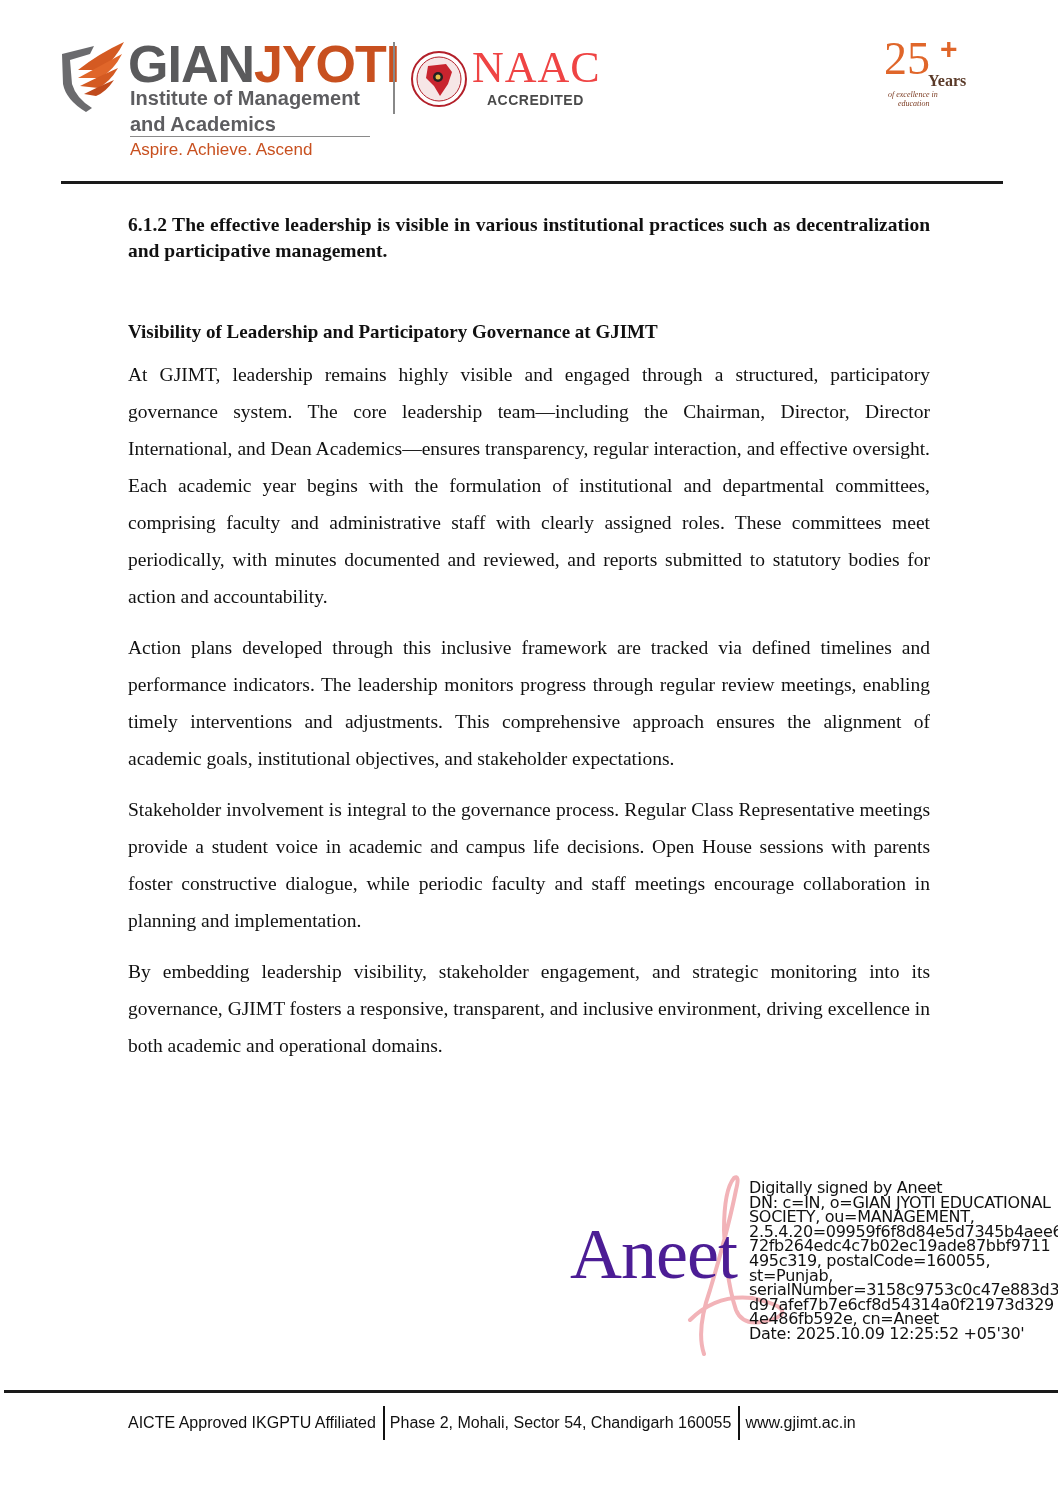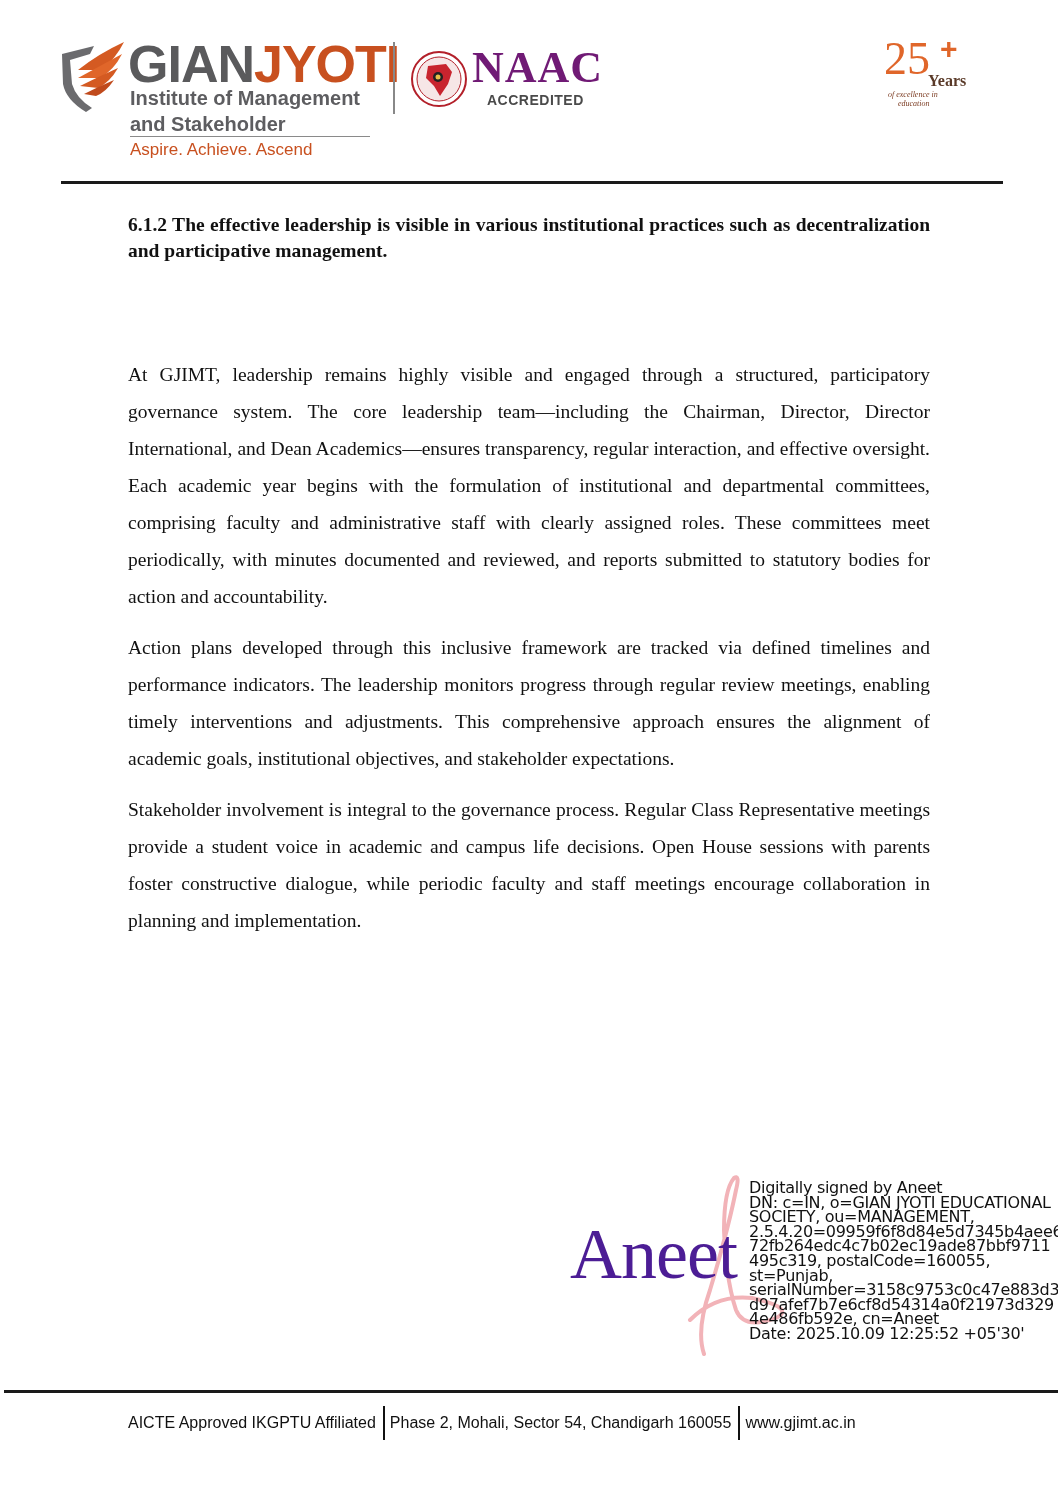--- a/index.html
+++ b/index.html
@@ -8,21 +8,21 @@
   
   .logo-shield { position: absolute; left: 56px; top: 40px; width: 70px; height: 75px; }
   .logo-name { position: absolute; left: 128px; top: 38px; font-family: "Liberation Sans", sans-serif; font-weight: bold; font-size: 52px; letter-spacing: -1px; line-height: 1; }
   .logo-name .gian { color: #5a5a5c; }
   .logo-name .jyoti { color: #c8501f; }
   .logo-sub { position: absolute; left: 130px; top: 85px; font-family: "Liberation Sans", sans-serif; font-weight: bold; font-size: 20px; color: #5d5d60; line-height: 26px; }
   .logo-rule { position: absolute; left: 130px; top: 136px; width: 240px; height: 1px; background: #8a8a8a; }
   .logo-tag { position: absolute; left: 130px; top: 140px; font-family: "Liberation Sans", sans-serif; font-weight: normal; font-size: 17px; color: #c8501f; }
   .logo-divider { position: absolute; left: 393px; top: 42px; width: 2px; height: 72px; background: #888; }
   .naac-emblem { position: absolute; left: 410px; top: 50px; width: 58px; height: 58px; }
-  .naac-title { position: absolute; left: 472px; top: 46px; font-family: "Liberation Serif", serif; font-weight: bold; font-size: 44px; color: #701a75; letter-spacing: 1px; line-height: 1; }
+  .naac-title { position: absolute; left: 472px; top: 46px; font-family: "Liberation Serif", serif; font-weight: normal; font-size: 44px; color: #ef4444; letter-spacing: 1px; line-height: 1; }
   .naac-sub { position: absolute; left: 487px; top: 92px; font-family: "Liberation Sans", sans-serif; font-weight: bold; font-size: 14px; color: #4a4a4a; letter-spacing: 0.5px; }
   .badge-25 { position: absolute; left: 880px; top: 36px; width: 100px; height: 80px; }
   .badge-num { position: absolute; left: 4px; top: 0; font-family: "Liberation Serif", serif; font-weight: normal; font-size: 46px; color: #e0662a; line-height: 1; }
   .badge-plus { position: absolute; left: 60px; top: -4px; font-family: "Liberation Sans", sans-serif; font-weight: bold; font-size: 30px; color: #e0662a; }
   .badge-years { position: absolute; left: 48px; top: 36px; font-family: "Liberation Serif", serif; font-weight: bold; font-size: 16px; color: #5a3a28; }
   .badge-exc { position: absolute; left: 8px; top: 54px; font-family: "Liberation Serif", serif; font-style: italic; font-size: 8px; color: #7a3a20; white-space: nowrap; }
 
   .header-rule { position: absolute; left: 61px; top: 181px; width: 942px; height: 3px; background: #1a1a1a; }
 
   
@@ -51,21 +51,21 @@
     <path d="M22 30 Q42 14 68 2 Q60 18 46 30 Z" fill="#d45a22"></path>
     <path d="M22 38 Q44 26 66 14 Q58 30 44 38 Z" fill="#e0662a"></path>
     <path d="M24 46 Q44 36 62 28 Q54 42 42 48 Z" fill="#d45a22"></path>
     <path d="M28 54 Q44 46 58 40 Q50 52 40 56 Z" fill="#c04a1c"></path>
   </svg>
   <div class="logo-name">
     <span class="gian">GIAN</span><span class="jyoti">JYOTI</span>
   </div>
   <div class="logo-sub">
     <div>Institute of Management</div>
-    <div>and Stakeholder</div>
+    <div>and Academics</div>
   </div>
   <div class="logo-rule"></div>
   <div class="logo-tag">Aspire. Achieve. Ascend</div>
 
   <div class="logo-divider"></div>
 
   <svg class="naac-emblem" viewBox="0 0 58 58">
     <circle cx="29" cy="29" r="27" fill="none" stroke="#b3202a" stroke-width="2"></circle>
     <circle cx="29" cy="29" r="22" fill="#f6e6e6" stroke="#b3202a" stroke-width="1"></circle>
     <path d="M18 16 L36 14 L42 22 L38 34 L30 46 L24 36 L16 28 Z" fill="#c8242e"></path>
@@ -83,24 +83,26 @@
       <div>of excellence in</div>
       <div style="padding-left:10px">education</div>
     </div>
   </div>
 </div>
 
 <div class="header-rule"></div>
 
 <div class="content">
   <p class="q-title">6.1.2 The effective leadership is visible in various institutional practices such as decentralization and participative management.</p>
+  <h2 class="sec-heading">Visibility of Leadership and Participatory Governance at GJIMT</h2>
   <div class="paras">
     <p class="para">At GJIMT, leadership remains highly visible and engaged through a structured, participatory governance system. The core leadership team—including the Chairman, Director, Director International, and Dean Academics—ensures transparency, regular interaction, and effective oversight. Each academic year begins with the formulation of institutional and departmental committees, comprising faculty and administrative staff with clearly assigned roles. These committees meet periodically, with minutes documented and reviewed, and reports submitted to statutory bodies for action and accountability.</p>
     <p class="para">Action plans developed through this inclusive framework are tracked via defined timelines and performance indicators. The leadership monitors progress through regular review meetings, enabling timely interventions and adjustments. This comprehensive approach ensures the alignment of academic goals, institutional objectives, and stakeholder expectations.</p>
     <p class="para">Stakeholder involvement is integral to the governance process. Regular Class Representative meetings provide a student voice in academic and campus life decisions. Open House sessions with parents foster constructive dialogue, while periodic faculty and staff meetings encourage collaboration in planning and implementation.</p>
+    <p class="para">By embedding leadership visibility, stakeholder engagement, and strategic monitoring into its governance, GJIMT fosters a responsive, transparent, and inclusive environment, driving excellence in both academic and operational domains.</p>
   </div>
 </div>
 
 <div>
   <svg class="sig-mark" viewBox="0 0 110 190">
     <path d="M28 184 Q20 160 34 120 Q52 60 60 20 Q64 4 58 8 Q48 20 48 60 Q50 110 60 140 Q68 160 100 148 Q120 138 76 128 Q40 124 14 150" fill="none" stroke="#f2b3b8" stroke-width="4" stroke-linecap="round"></path>
   </svg>
   <div class="sig-name">Aneet</div>
   <div class="sig-details">
     <div>Digitally signed by Aneet</div>

